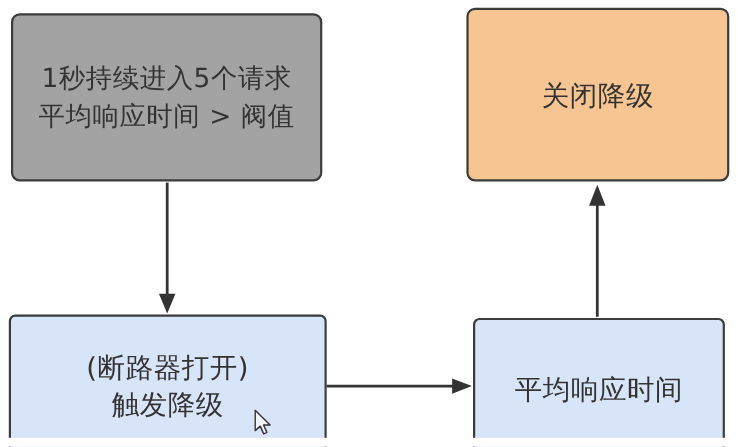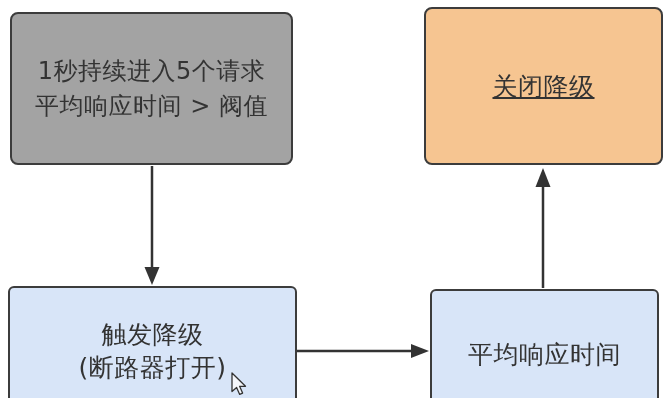--- a/index.html
+++ b/index.html
@@ -52,21 +52,20 @@
     border-radius: 8px;
   }
   .node-close-downgrade {
     left: 424px;
     top: 7px;
     width: 239px;
     height: 158px;
     background: #f6c591;
     border-radius: 8px;
     font-size: 25px;
-    text-decoration: underline;
   }
   .node-trigger-downgrade {
     left: 8px;
     top: 286px;
     width: 289px;
     height: 130px;
     background: #d8e5f8;
     border-radius: 6px;
     font-size: 25px;
     line-height: 33px;
@@ -122,22 +121,22 @@
   <div class="node node-condition">
     <div>1秒持续进入5个请求</div>
     <div>平均响应时间 &gt; 阀值</div>
   </div>
 
   <div class="node node-close-downgrade">
     <div>关闭降级</div>
   </div>
 
   <div class="node node-trigger-downgrade">
+    <div>(断路器打开)</div>
     <div>触发降级</div>
-    <div>(断路器打开)</div>
   </div>
 
   <div class="node node-time-window">
     <div>平均响应时间</div>
   </div>
 
   <div class="bottom-clip-strip"></div>
 
   <svg class="mouse-cursor" width="18" height="25" viewBox="0 0 18 25" xmlns="http://www.w3.org/2000/svg">
     <polygon points="1,1 1,19.5 5.6,15.4 8.7,22.4 11.6,21.1 8.6,14.3 14.5,14.3" fill="#f4f6fb" stroke="#333333" stroke-width="1.3" stroke-linejoin="round"></polygon>

